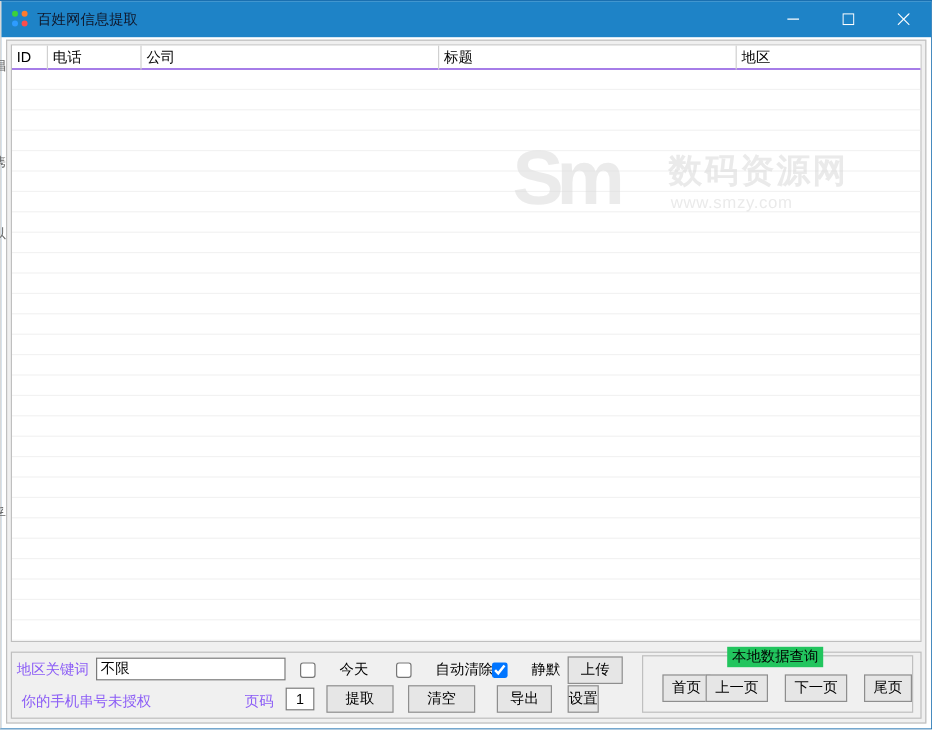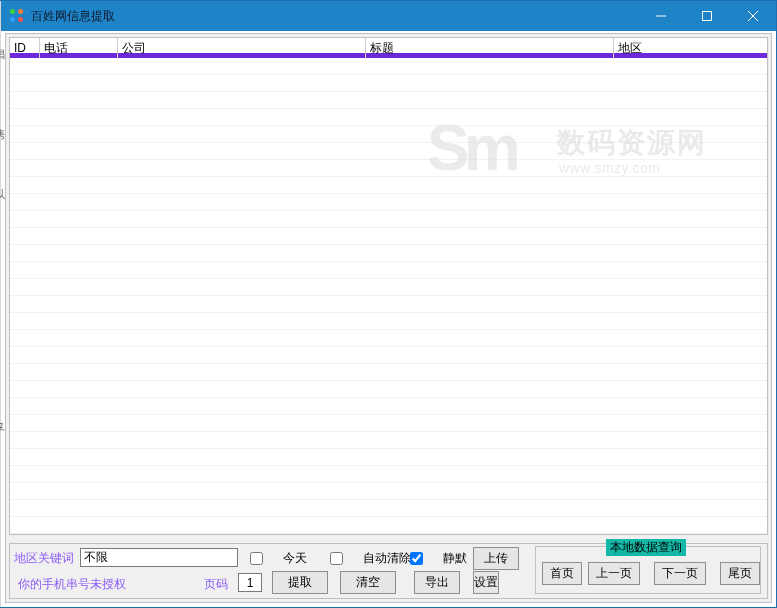--- a/index.html
+++ b/index.html
@@ -55,21 +55,21 @@
     position: absolute;
     left: 3px; right: 3px; top: 3px;
     height: 498px;
     border: 1px solid #bfbfbf;
     background: #fff;
   }
   .thead {
     height: 20px;
     display: flex;
     background: #fff;
-    border-bottom: 5px solid #6d28d9;
+    border-bottom: 1px solid #6d28d9;
   }
   .th {
     height: 20px;
     line-height: 20px;
     border-right: 1px solid #d0d0d0;
     padding: 0 4px;
     color: #000;
     overflow: hidden;
     white-space: nowrap;
   }
@@ -140,21 +140,21 @@
   }
   .pager-box {
     position: absolute;
     right: 6px; top: 2px; width: 226px; height: 48px;
     border: 1px solid #bfbfbf;
     background: #f0f0f0;
   }
   .pager-title {
     position: absolute;
     top: -8px; left: 70px;
-    background: #14b8a6;
+    background: #22c55e;
     padding: 0 4px;
     font-size: 12px;
   }
   .leftstub {
     position:absolute; left:-4px; top:0; bottom:0; width:4px;
     background:#f4f4f4;
     border-right:1px solid #d8d8d8;
   }
   .leftstub span{position:absolute;font-size:11px;color:#666;left:-3px;}
 </style>
@@ -271,21 +271,21 @@
 
       <button class="btn" style="left:262px; top:27px; width:56px">提取</button>
       <button class="btn" style="left:330px; top:27px; width:56px">清空</button>
 
       <button class="btn" style="left:463px; top:3px;  width:46px">上传</button>
       <button class="btn" style="left:404px; top:27px; width:46px">导出</button>
       <button class="btn" style="left:463px; top:27px; width:26px">设置</button>
 
       <div class="pager-box">
         <div class="pager-title">本地数据查询</div>
-        <button class="btn" style="left:6px;   top:15px; width:40px">首页</button>
+        <button class="btn" style="left:16px;   top:15px; width:40px">首页</button>
         <button class="btn" style="left:52px;  top:15px; width:52px">上一页</button>
         <button class="btn" style="left:118px; top:15px; width:52px">下一页</button>
         <button class="btn" style="left:184px; top:15px; width:40px">尾页</button>
       </div>
 
     </div>
 
   </div>
 </div>
 

